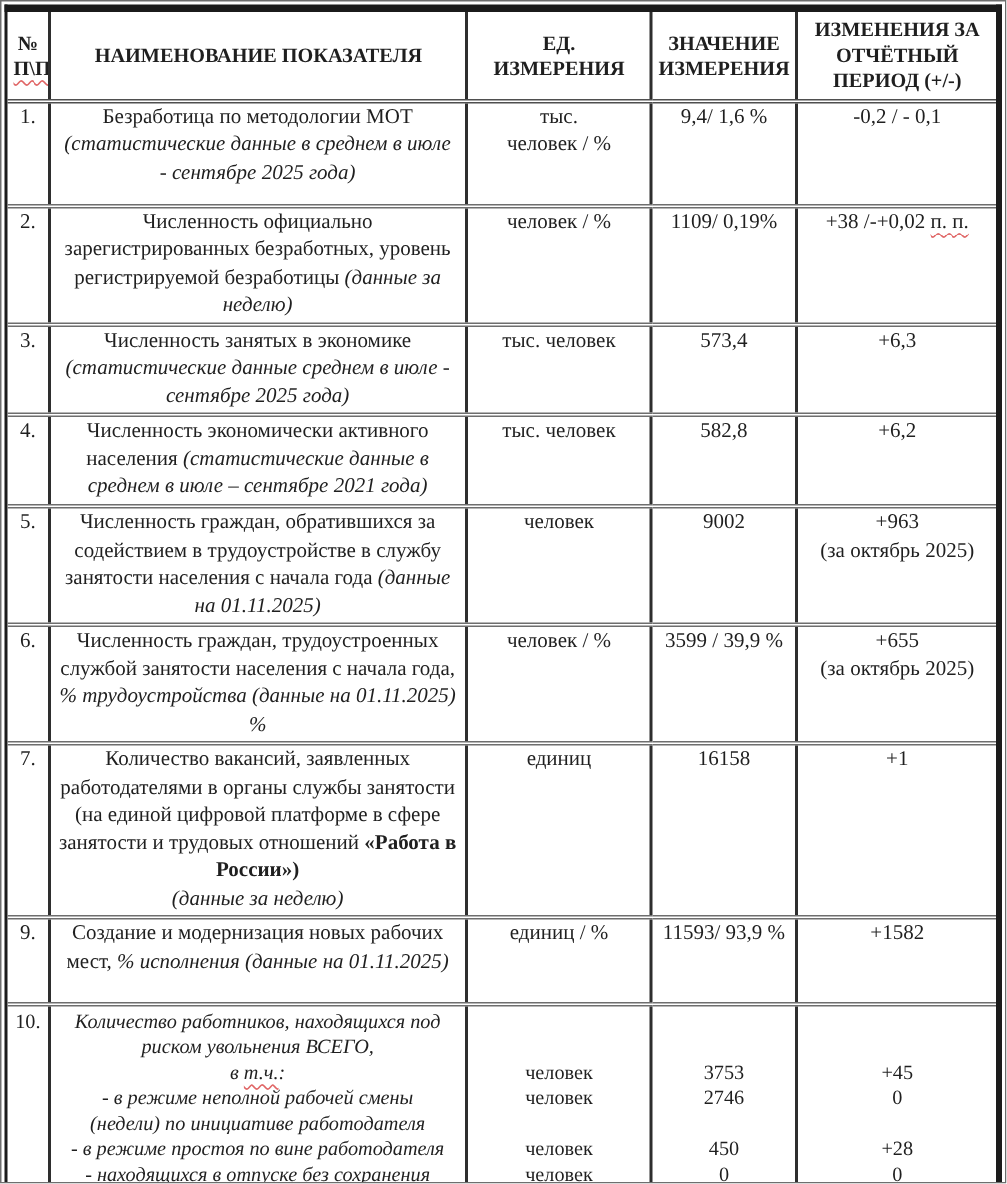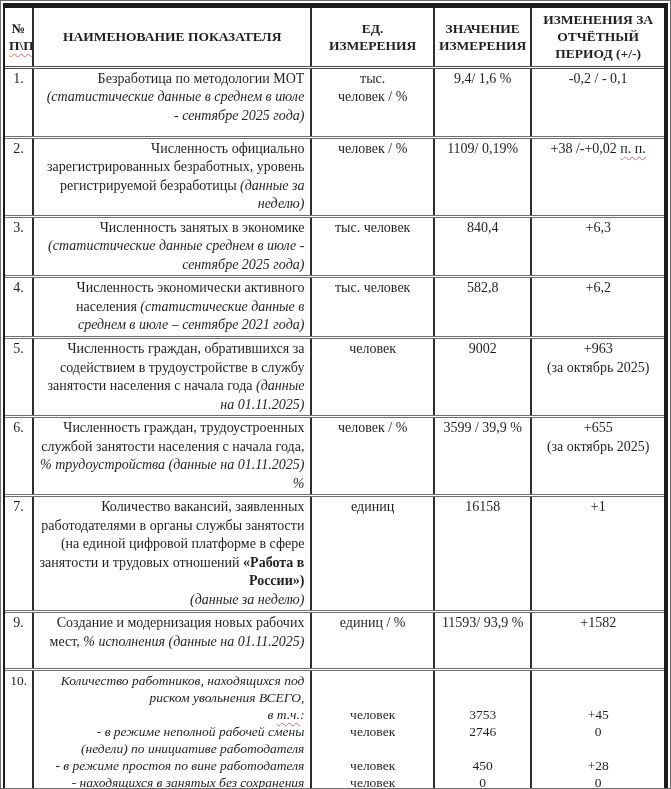--- a/index.html
+++ b/index.html
@@ -38,21 +38,21 @@
   thead th{
     vertical-align:middle;
     text-align:center;
     font-weight:bold;
     font-size:13.5px;
     border-bottom:3px double #4f4f4f;
   }
   thead .line{line-height:17px;}
   .line{line-height:18.5px;}
   td.c-num,td.c-unit,td.c-value,td.c-change{text-align:center;}
-  td.c-name{text-align:right;padding:1px 6px 1px 5px;}
+  td.c-name{text-align:center;padding:1px 6px 1px 5px;}
   
   tr.h-row {height:59px;}
   tr.rr0{height:70px;}
   tr.rr1{height:73px;}
   tr.rr2{height:54px;}
   tr.rr3{height:61px;}
   tr.rr4{height:72px;}
   tr.rr5{height:70px;}
   tr.rr6{height:107px;}
   tr.rr7{height:58px;}
@@ -149,21 +149,21 @@
             <td class="c-num">
               <div class="line"><span>3.</span></div>
             </td>
             <td class="c-name">
               <div class="line"><span>Численность занятых в экономике </span><span class="st-i">(статистические данные среднем в июле - сентябре 2025 года)</span></div>
             </td>
             <td class="c-unit">
               <div class="line"><span>тыс. человек</span></div>
             </td>
             <td class="c-value">
-              <div class="line"><span>840,4</span></div>
+              <div class="line"><span>573,4</span></div>
             </td>
             <td class="c-change">
               <div class="line"><span>+6,3</span></div>
             </td>
           </tr>
           <tr class="rr3">
             <td class="c-num">
               <div class="line"><span>4.</span></div>
             </td>
             <td class="c-name">
@@ -254,21 +254,21 @@
             <td class="c-num">
               <div class="line"><span>10.</span></div>
             </td>
             <td class="c-name">
               <div class="line"><span>Количество работников, находящихся под</span></div>
               <div class="line"><span>риском увольнения ВСЕГО,</span></div>
               <div class="line"><span>в </span><span class="st-sq">т.ч.</span><span>:</span></div>
               <div class="line"><span>- в режиме неполной рабочей смены</span></div>
               <div class="line"><span>(недели) по инициативе работодателя</span></div>
               <div class="line"><span>- в режиме простоя по вине работодателя</span></div>
-              <div class="line"><span>- находящихся в занятых без сохранения</span></div>
+              <div class="line"><span>- находящихся в отпуске без сохранения</span></div>
             </td>
             <td class="c-unit">
               <div class="line">&nbsp;</div>
               <div class="line">&nbsp;</div>
               <div class="line"><span>человек</span></div>
               <div class="line"><span>человек</span></div>
               <div class="line">&nbsp;</div>
               <div class="line"><span>человек</span></div>
               <div class="line"><span>человек</span></div>
             </td>

